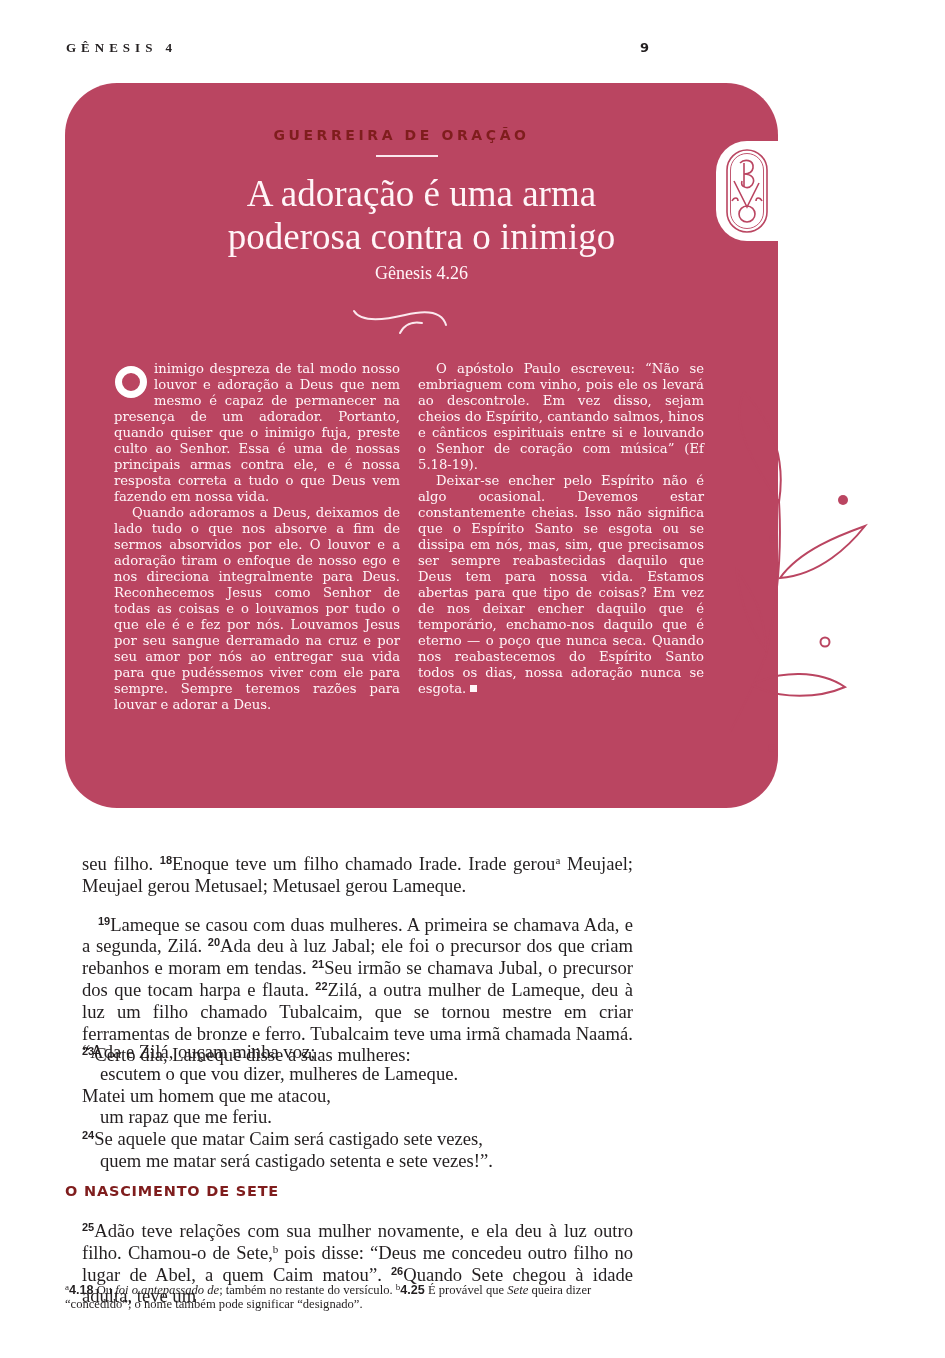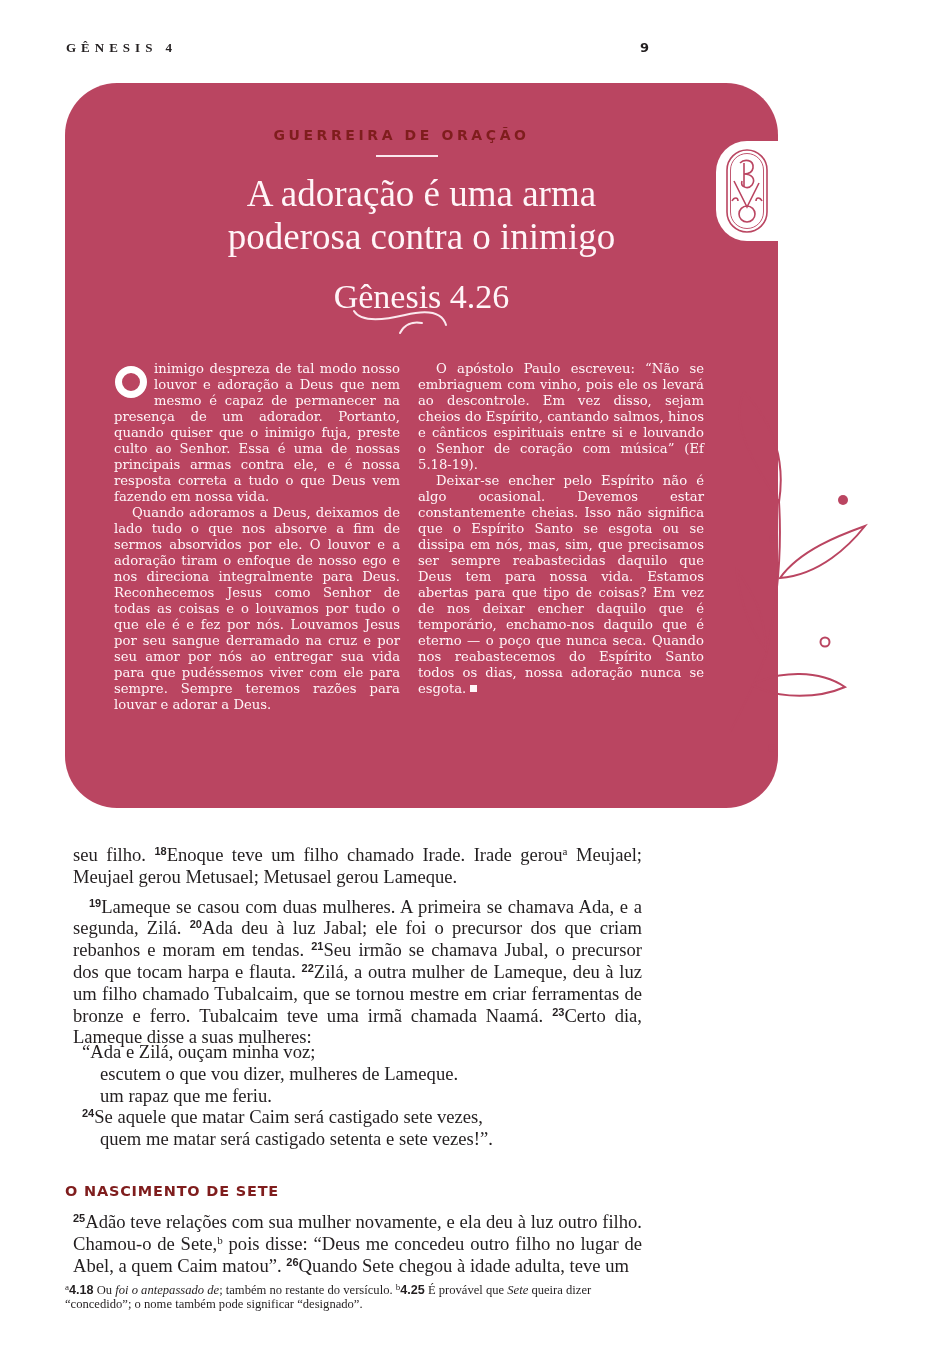--- a/index.html
+++ b/index.html
@@ -8,35 +8,35 @@
   .running-head { position: absolute; top: 40px; left: 66px; font-family: Liberation Serif, serif; font-weight: bold; font-size: 13px; letter-spacing: 5px; color: #231f20; }
   .page-number { position: absolute; top: 40px; left: 640px; font-family: "DejaVu Sans", sans-serif; font-weight: bold; font-size: 13px; color: #231f20; }
 
   .feature-box { position: absolute; left: 65px; top: 83px; width: 713px; height: 725px; background: #ba4561; border-radius: 52px; }
   .monogram-pill { position: absolute; left: 716px; top: 141px; width: 62px; height: 100px; background: #ffffff; border-radius: 31px 0 0 31px; }
   .monogram-pill svg { position: absolute; left: 8px; top: 6px; }
 
   .kicker { position: absolute; top: 127px; left: 65px; width: 673px; text-align: center; font-family: "DejaVu Sans", sans-serif; font-size: 14px; letter-spacing: 3.6px; color: #7f1d1d; font-weight: bold; }
   .kicker-rule { position: absolute; top: 155px; left: 376px; width: 62px; height: 1.5px; background: #fbe8ee; }
   .feature-title { position: absolute; top: 172px; left: 65px; width: 713px; text-align: center; font-family: "Liberation Serif", serif; font-size: 37px; line-height: 43px; color: #fff5f8; }
-  .feature-ref { position: absolute; top: 263px; left: 65px; width: 713px; text-align: center; font-family: "Liberation Serif", serif; font-size: 34px; color: #fff5f8; margin-top: 15px; }
+  .feature-ref { position: absolute; top: 263px; left: 65px; width: 713px; text-align: center; font-family: "Liberation Serif", serif; font-size: 18px; color: #fff5f8; }
   .flourish { position: absolute; top: 305px; left: 350px; }
 
   .col { position: absolute; top: 361px; width: 286px; font-family: "DejaVu Serif", serif; font-size: 13.2px; line-height: 16px; color: #fff5f8; text-align: justify; }
   .col-left { left: 114px; }
   .col-right { left: 418px; }
   .col p { margin: 0; text-indent: 18px; }
   .col p.first { text-indent: 0; }
   .dropcap { float: left; width: 34px; height: 34px; margin: 4px 6px 0 0; }
   .end-mark { display: inline-block; width: 7px; height: 7px; background: #fff5f8; margin-left: 4px; vertical-align: 1px; }
 
   .vine { position: absolute; left: 720px; top: 360px; }
 
   .body-text { position: absolute; left: 65px; width: 585px; font-family: "Liberation Serif", serif; font-size: 18.6px; line-height: 21.8px; color: #231f20; text-align: justify; }
-  .body-text p { margin: 8px; }
+  .body-text p { margin: 17px; }
   .body-text .indent { text-indent: 16px; }
   .vnum { font-weight: bold; font-size: 11px; vertical-align: 6px; line-height: 0; font-family: "Liberation Sans", sans-serif; }
   .fnref { font-size: 11px; vertical-align: 6px; line-height: 0; }
   .poem { position: absolute; left: 82px; top: 1041px; font-family: "Liberation Serif", serif; font-size: 18.6px; line-height: 21.8px; color: #231f20; }
   .poem div.l2 { padding-left: 18px; }
   .section-heading { position: absolute; left: 65px; top: 1183px; font-family: "DejaVu Sans", sans-serif; font-weight: bold; font-size: 14.5px; letter-spacing: 0.8px; color: #7f1d1d; }
   .footnotes { position: absolute; left: 65px; top: 1283px; width: 590px; font-family: "Liberation Serif", serif; font-size: 12.6px; line-height: 14px; color: #231f20; }
   .footnotes b { font-family: "Liberation Sans", sans-serif; }
   .fn-mark { font-size: 9px; vertical-align: 4px; line-height: 0; }
 </style>
@@ -100,20 +100,21 @@
 </svg>
 
 <div class="body-text" style="top:836px;">
   <p><span>seu filho. </span><span class="vnum">18</span><span>Enoque teve um filho chamado Irade. Irade gerou</span><span class="fnref">a</span><span> Meujael; Meujael gerou Metusael; Metusael gerou Lameque.</span></p>
   <p class="indent"><span class="vnum">19</span><span>Lameque se casou com duas mulheres. A primeira se chamava Ada, e a segunda, Zilá. </span><span class="vnum">20</span><span>Ada deu à luz Jabal; ele foi o precursor dos que criam rebanhos e moram em tendas. </span><span class="vnum">21</span><span>Seu irmão se chamava Jubal, o precursor dos que tocam harpa e flauta. </span><span class="vnum">22</span><span>Zilá, a outra mulher de Lameque, deu à luz um filho chamado Tubalcaim, que se tornou mestre em criar ferramentas de bronze e ferro. Tubalcaim teve uma irmã chamada Naamá. </span><span class="vnum">23</span><span>Certo dia, Lameque disse a suas mulheres:</span></p>
 </div>
 
 <div class="poem">
   <div>“Ada e Zilá, ouçam minha voz;</div>
   <div class="l2">escutem o que vou dizer, mulheres de Lameque.</div>
+  <div>Matei um homem que me atacou,</div>
   <div class="l2">um rapaz que me feriu.</div>
   <div><span class="vnum">24</span><span>Se aquele que matar Caim será castigado sete vezes,</span></div>
   <div class="l2">quem me matar será castigado setenta e sete vezes!”.</div>
 </div>
 
 <div class="section-heading">O NASCIMENTO DE SETE</div>
 
 <div class="body-text" style="top:1203px;">
   <p><span class="vnum">25</span><span>Adão teve relações com sua mulher novamente, e ela deu à luz outro filho. Chamou-o de Sete,</span><span class="fnref">b</span><span> pois disse: “Deus me concedeu outro filho no lugar de Abel, a quem Caim matou”. </span><span class="vnum">26</span><span>Quando Sete chegou à idade adulta, teve um</span></p>
 </div>

